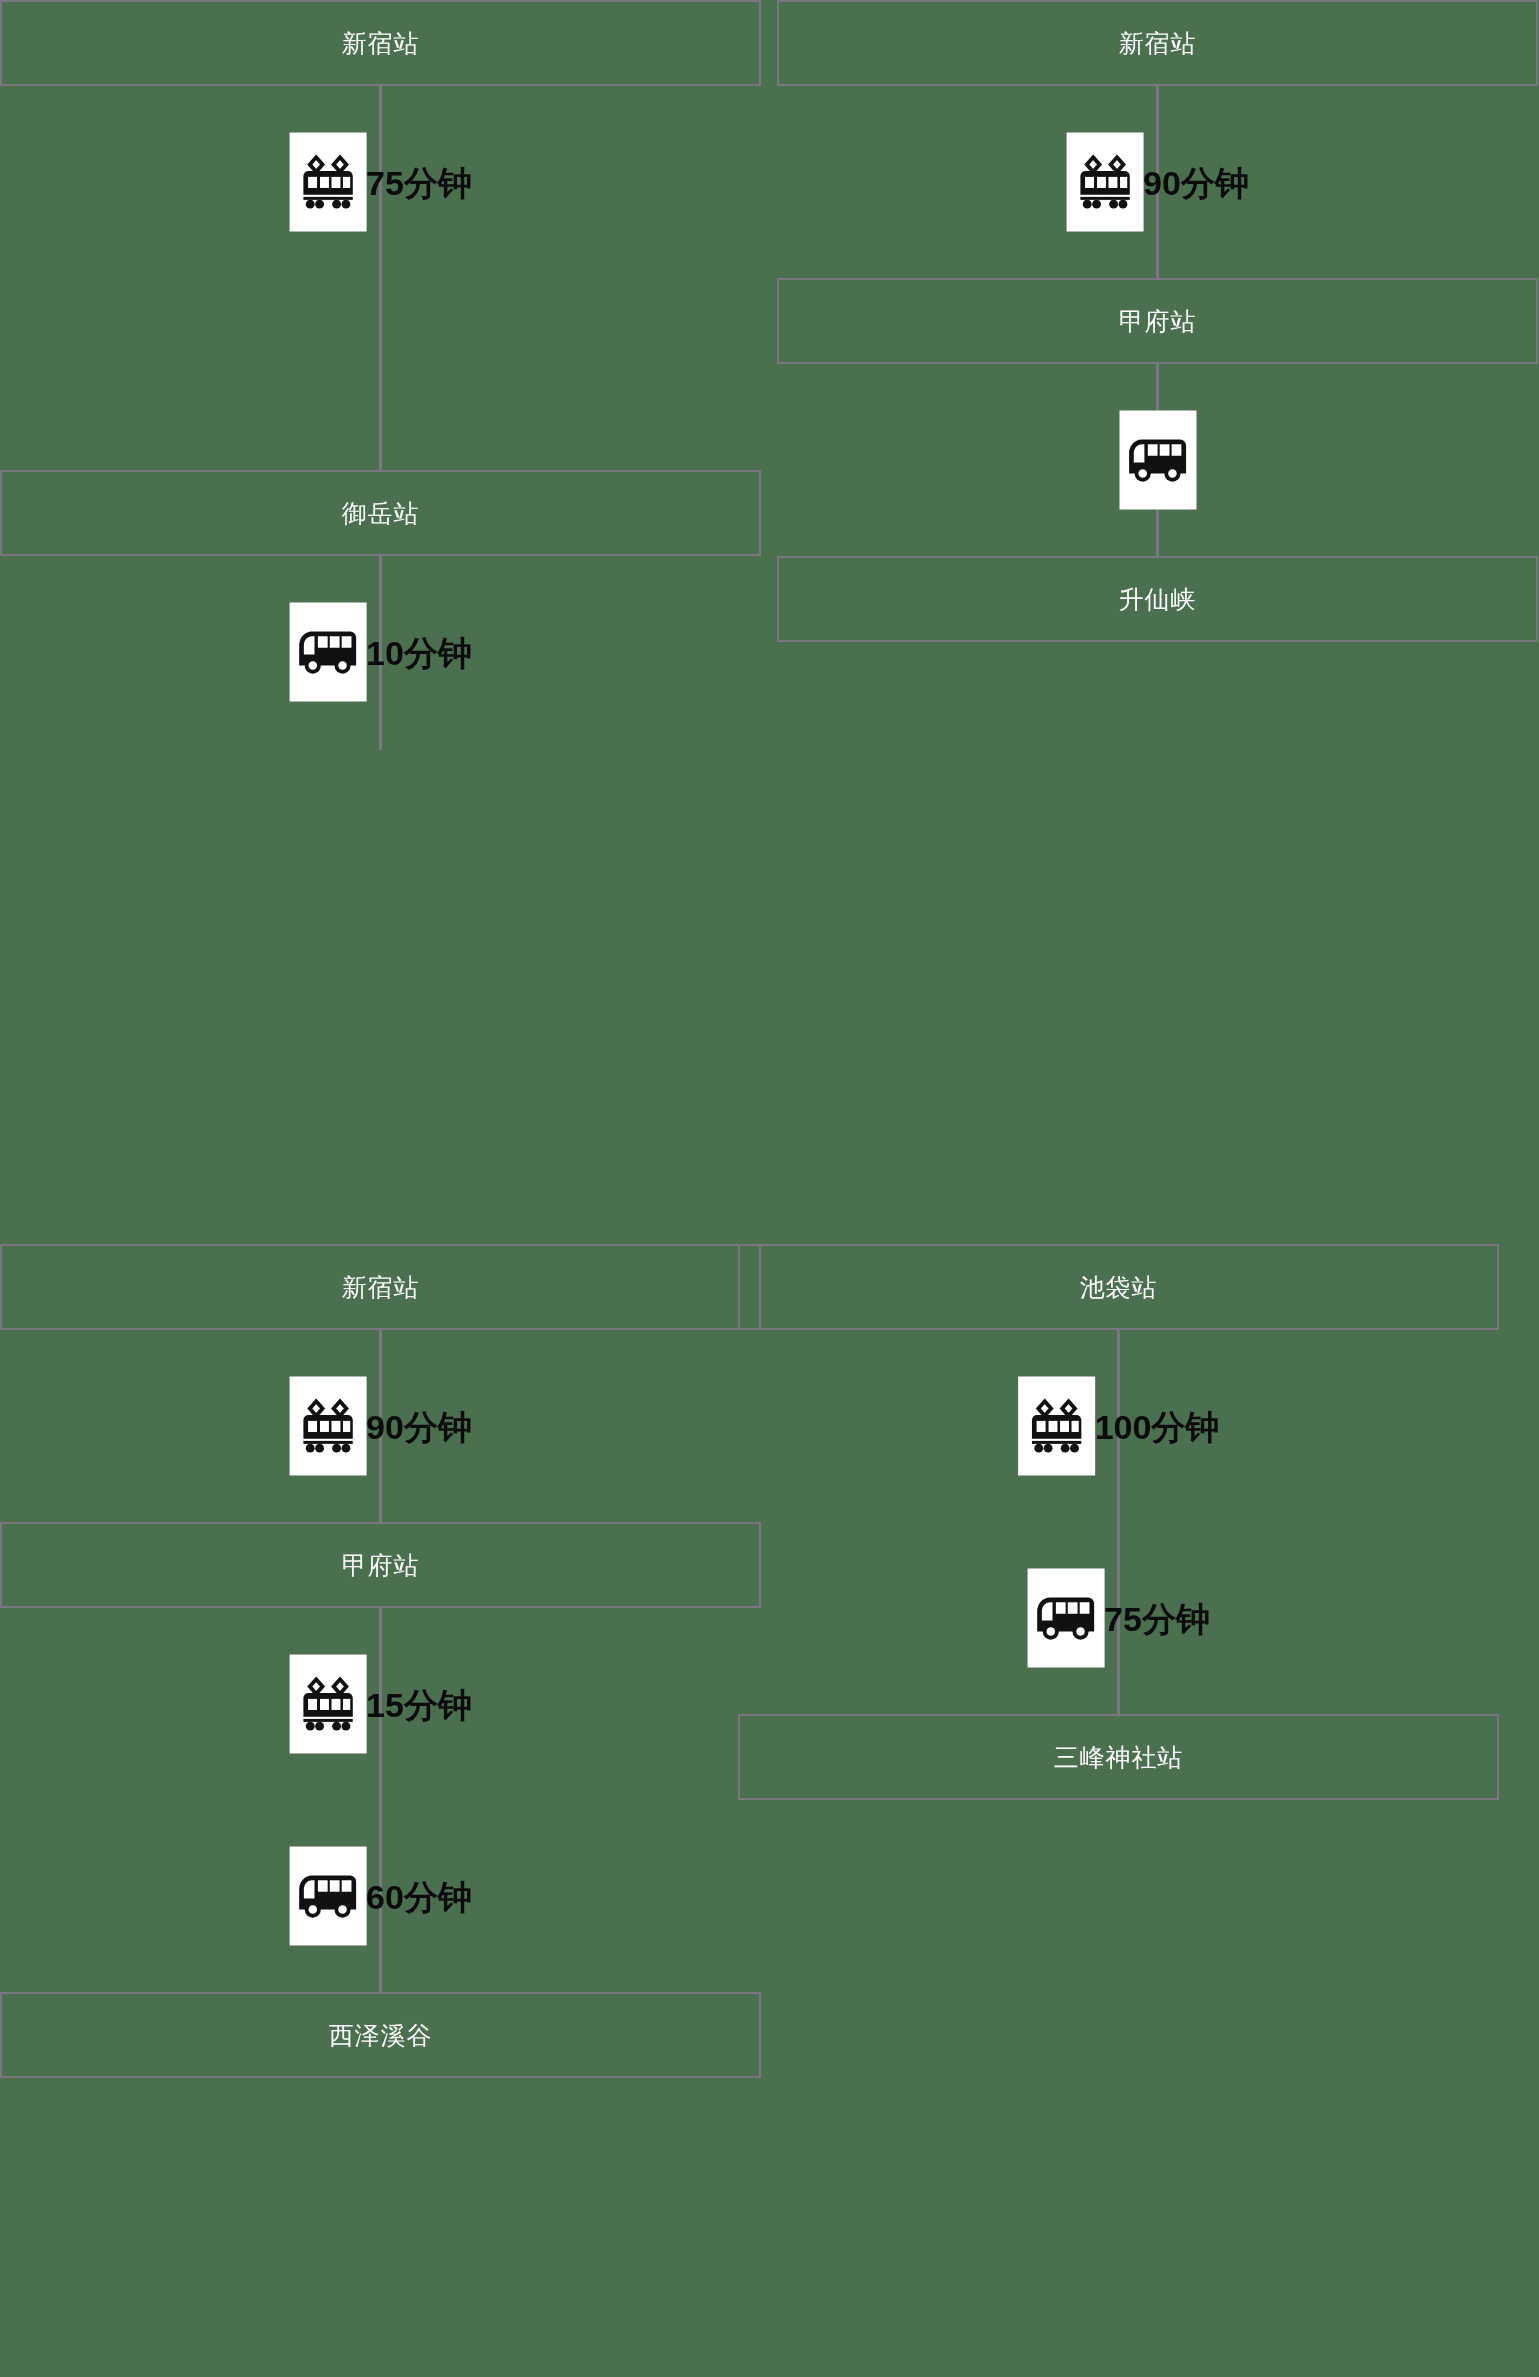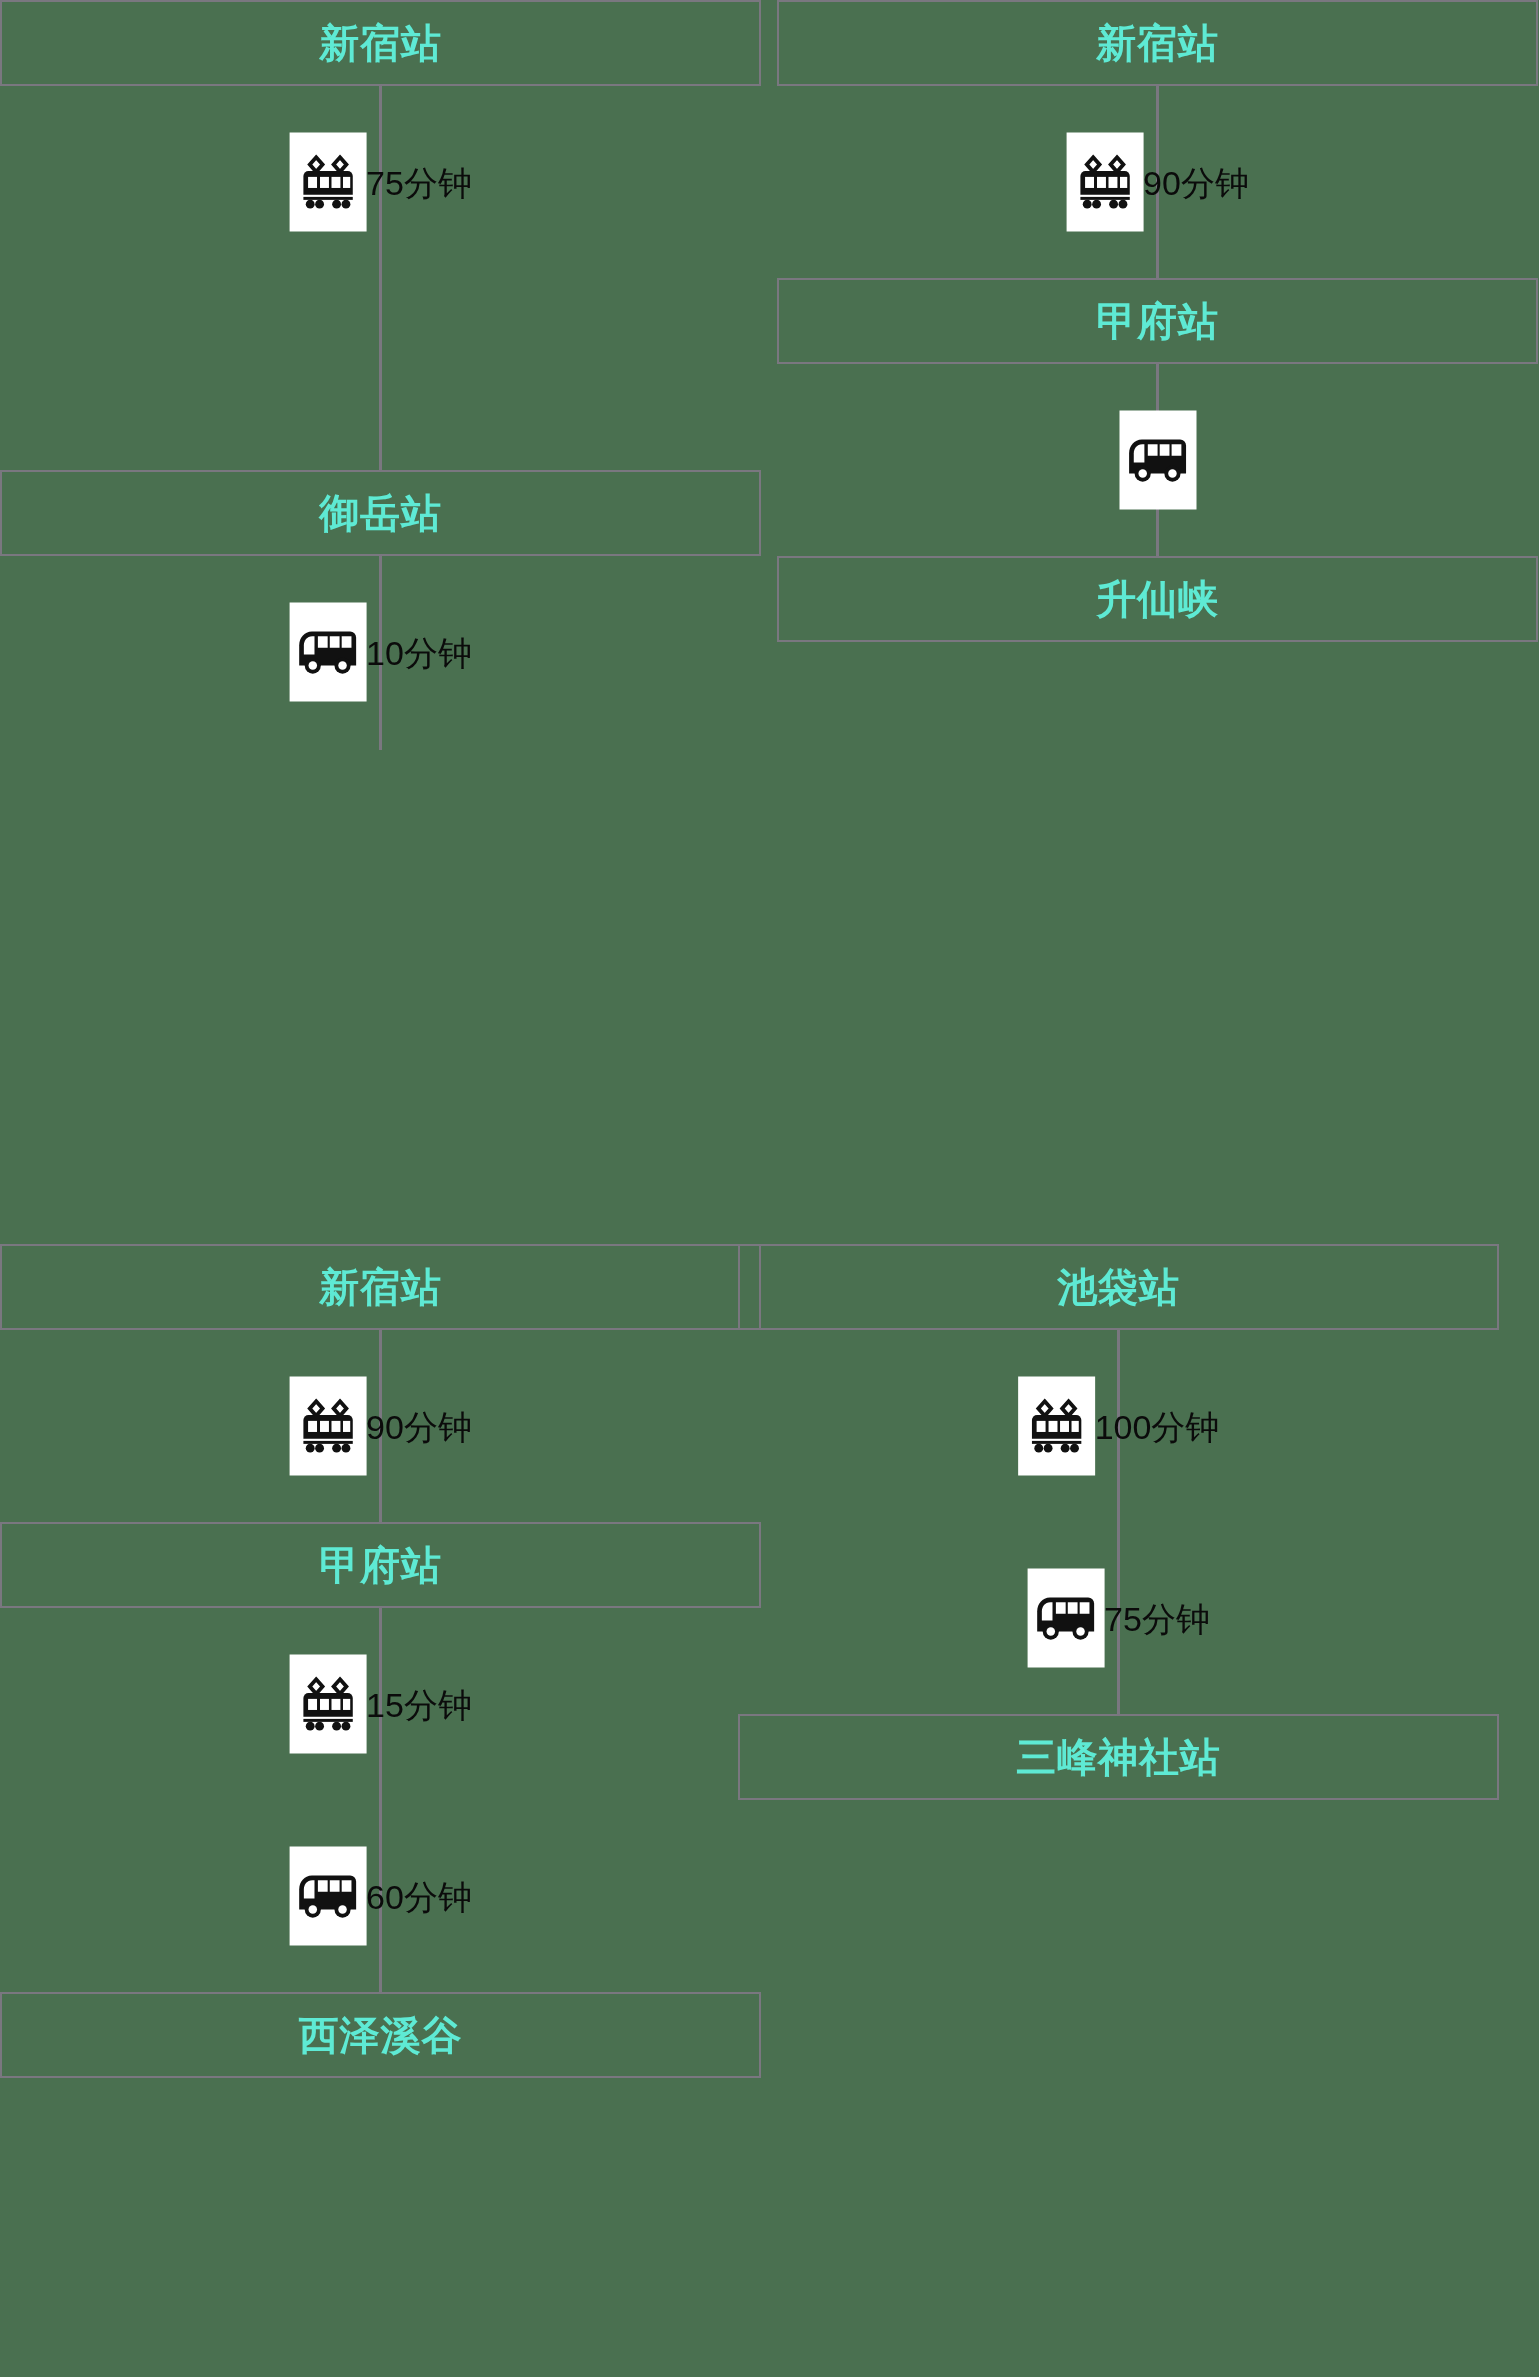--- a/index.html
+++ b/index.html
@@ -33,23 +33,23 @@
     box-sizing: border-box;
     border: 2.6px solid #7a7780;
     background: transparent;
     height: 86px;
     display: flex;
     align-items: center;
     justify-content: center;
     z-index: 2;
   }
   .station-label {
-    font-size: 40px;
-    font-weight: 700;
-    color: #5eead4;
+    font-size: 25px;
+    font-weight: 400;
+    color: #ffffff;
     line-height: 1;
     letter-spacing: 0.9px;
     white-space: nowrap;
   }
 
   
   .leg {
     position: relative;
     height: 192px;
     z-index: 1;
@@ -82,21 +82,21 @@
     width: 77px;
     height: 99px;
     display: flex;
     align-items: center;
     justify-content: center;
     flex: none;
   }
   .mode-icon svg { display: block; }
   .mode-time {
     font-size: 34px;
-    font-weight: 400;
+    font-weight: 700;
     color: #0b0b0b;
     line-height: 1;
     margin-left: 0px;
     letter-spacing: 0px;
   }
   .mode-time:empty { display: none; }
 
   
   #route-0 { left: 0px;   top: 0px;    width: 761px; }
   #route-1 { left: 777px; top: 0px;    width: 761px; }

